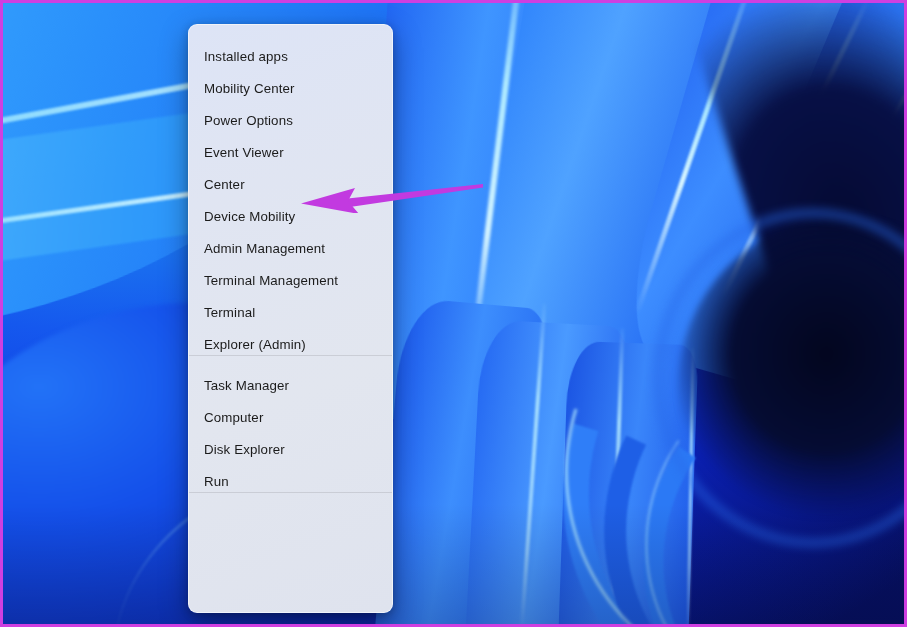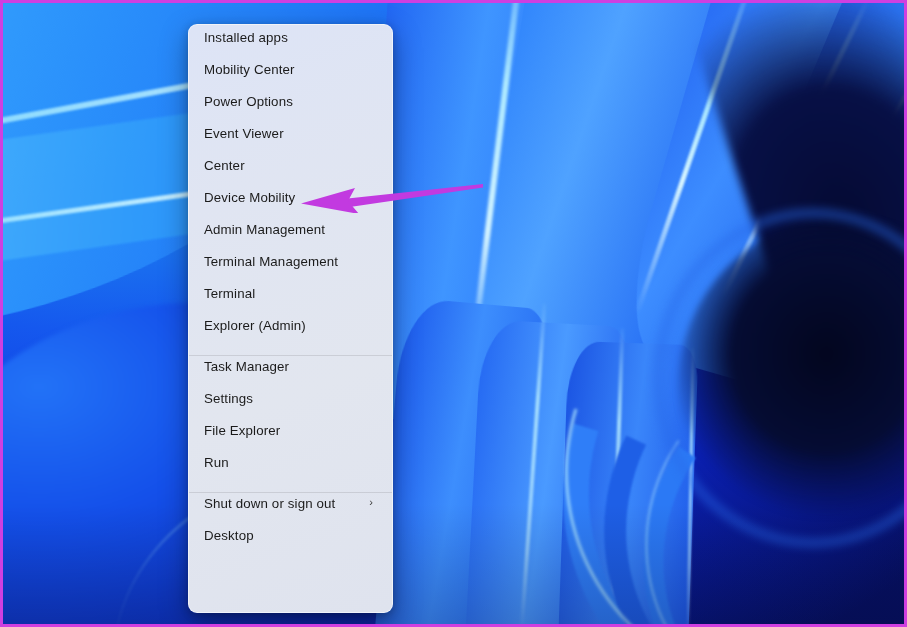--- a/index.html
+++ b/index.html
@@ -230,21 +230,21 @@
     border-radius: 9px;
     background: linear-gradient(160deg, #dde4f6 0%, #e0e5f2 28%, #e2e6ef 62%, #dfe3ee 100%);
     border: 1px solid rgba(255,255,255,0.55);
     box-shadow: 0 10px 28px rgba(0,0,0,0.35), 0 2px 8px rgba(0,0,0,0.22);
     padding: 6px 0 6px 0;
     overflow: hidden;
   }
   .menu-item {
     position: relative;
     display: flex;
-    align-items: flex-start;
+    align-items: flex-end;
     height: 32px;
     padding: 0 12px 0 15px;
     color: #1b1b1b;
     font-size: 13.3px;
     line-height: 1;
     letter-spacing: 0.01em;
     white-space: nowrap;
     cursor: default;
   }
   .menu-item .label { flex: 1 1 auto; }
@@ -349,41 +349,32 @@
       </div>
     </div>
 
     <div class="menu-sep"></div>
 
     <div>
       <div class="menu-item">
         <span class="label">Task Manager</span>
       </div>
       <div class="menu-item">
-        <span class="label">Settings</span>
-      </div>
-      <div class="menu-item">
-        <span class="label">File Explorer</span>
+        <span class="label">Computer</span>
+      </div>
+      <div class="menu-item">
+        <span class="label">Disk Explorer</span>
       </div>
       <div class="menu-item">
         <span class="label">Run</span>
       </div>
     </div>
 
     <div class="menu-sep"></div>
 
-    <div>
-      <div class="menu-item">
-        <span class="label">Shut down or sign out</span>
-        <span class="chev">›</span>
-      </div>
-      <div class="menu-item">
-        <span class="label">Desktop</span>
-      </div>
-    </div>
 
   </div>
 
   <div id="annotation-arrow">
     <svg width="184" height="38" viewBox="0 0 184 38" xmlns="http://www.w3.org/2000/svg">
 
       <polygon points="184,9 184,12.5 44,33 44,24" fill="#c23ae0"></polygon>
 
       <polygon points="2,28.5 56,13 49,26 60,39" fill="#c23ae0"></polygon>
     </svg>

